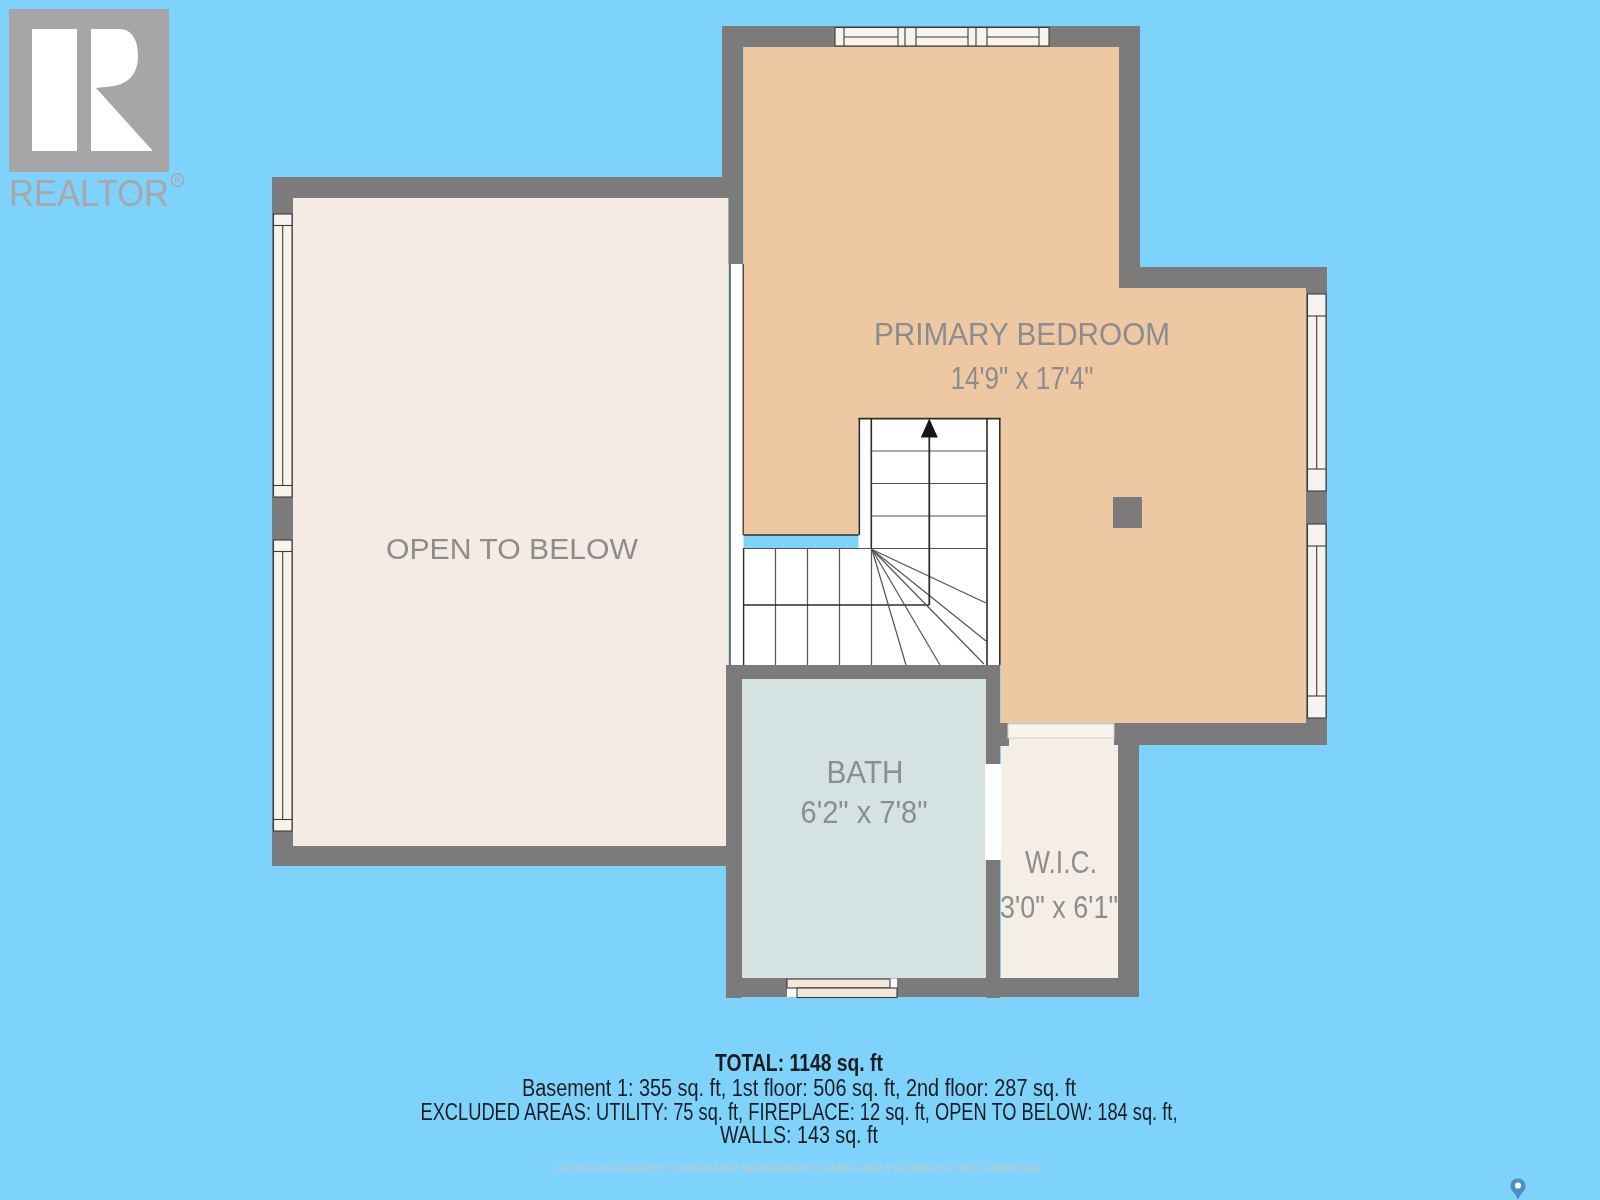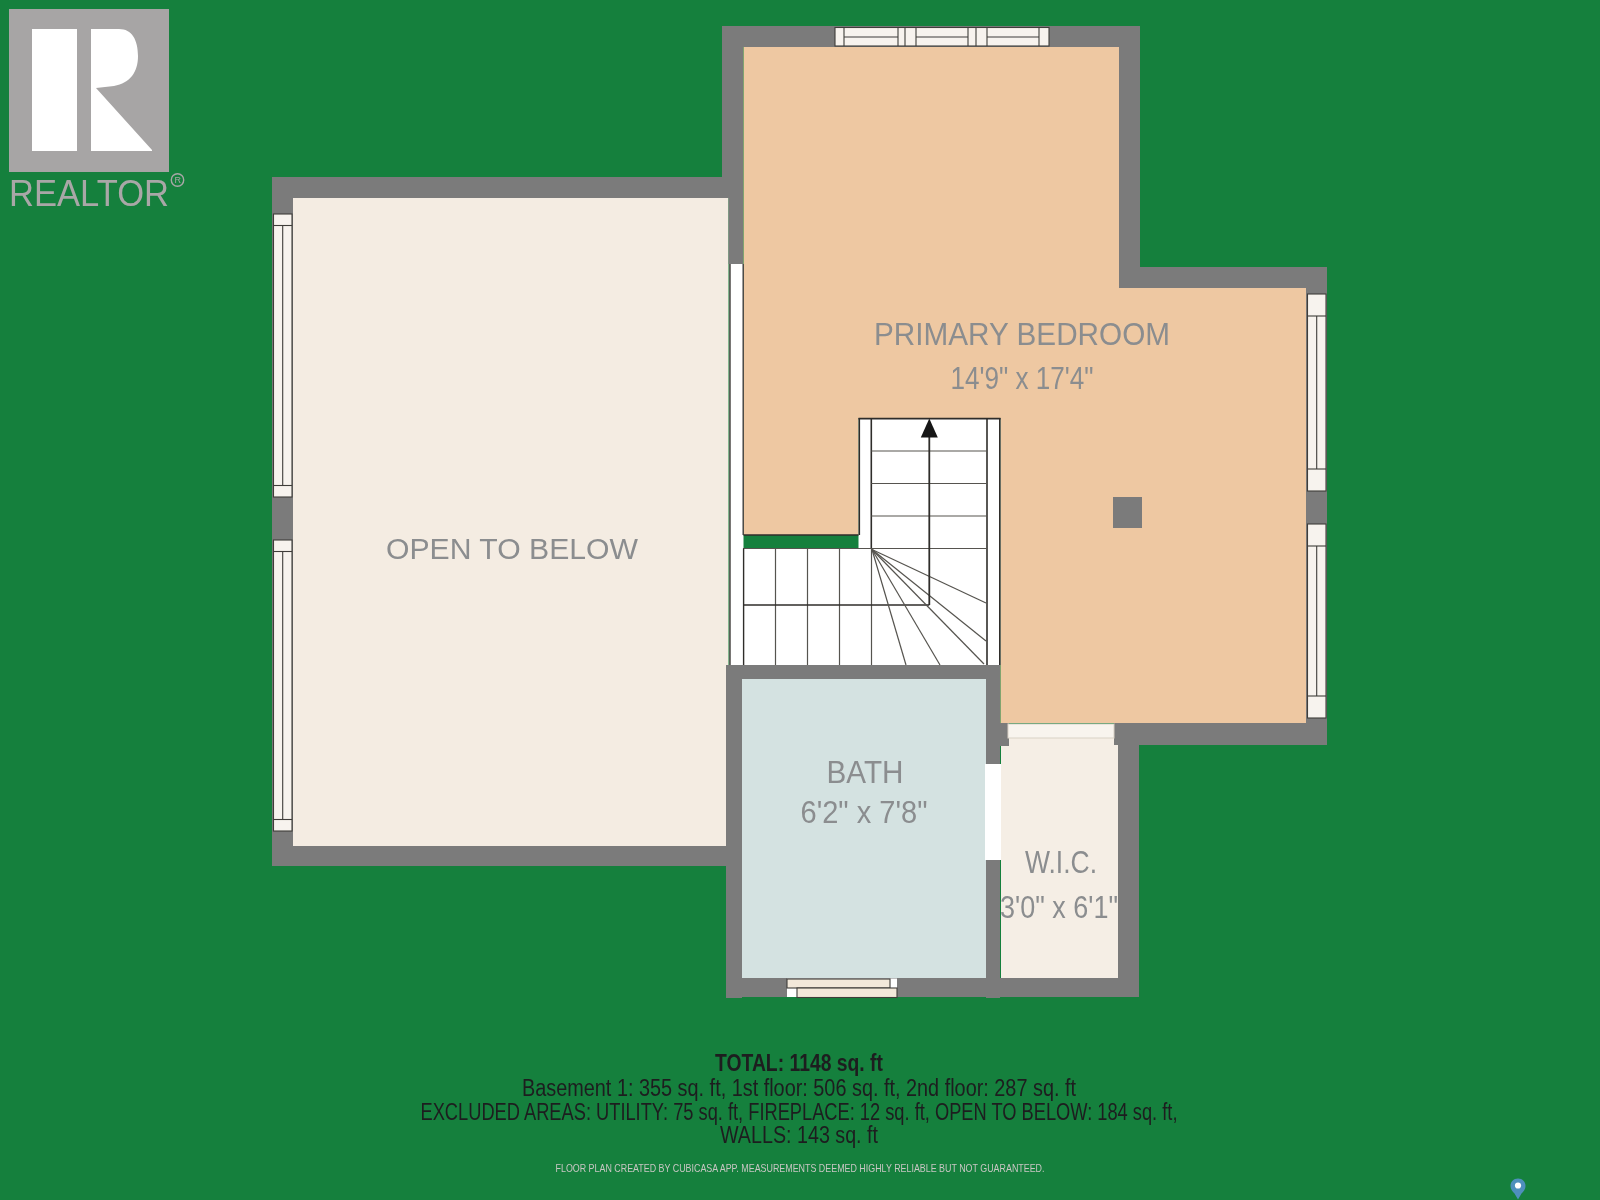--- a/index.html
+++ b/index.html
@@ -1,16 +1,16 @@
 <!DOCTYPE html>
 <html><head>
 <meta charset="utf-8">
 <style>
 html,body{margin:0;padding:0;background:#ffffff;}
-.page{position:relative;width:1600px;height:1200px;background:#15803d;overflow:hidden;font-family:"Liberation Sans",sans-serif;}
+.page{position:relative;width:1600px;height:1200px;background:#7dd3fc;overflow:hidden;font-family:"Liberation Sans",sans-serif;}
 </style>
 </head>
 <body>
 <div class="page">
 <svg width="1600" height="1200" viewBox="0 0 1600 1200" xmlns="http://www.w3.org/2000/svg">
 
 <rect x="9" y="9" width="160" height="163" fill="#a7a5a5"></rect>
 
 <rect x="32" y="29" width="45" height="122" fill="#ffffff"></rect>
 

